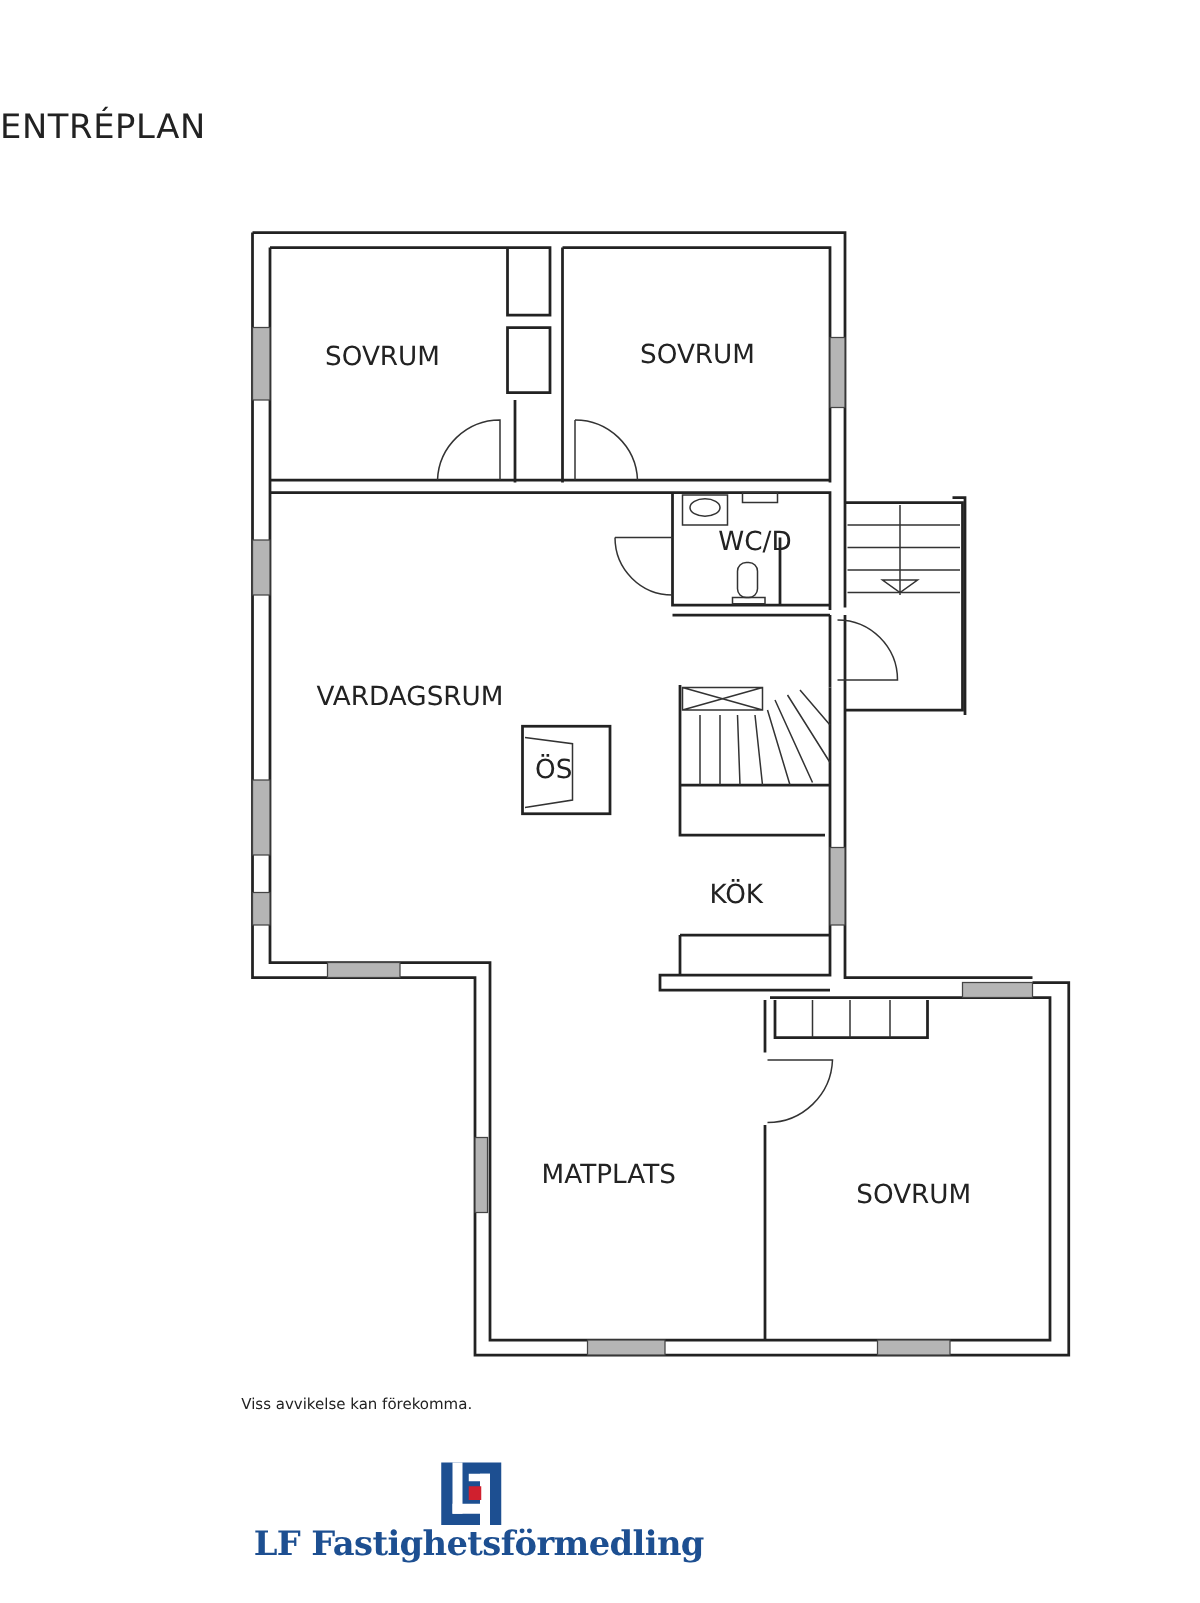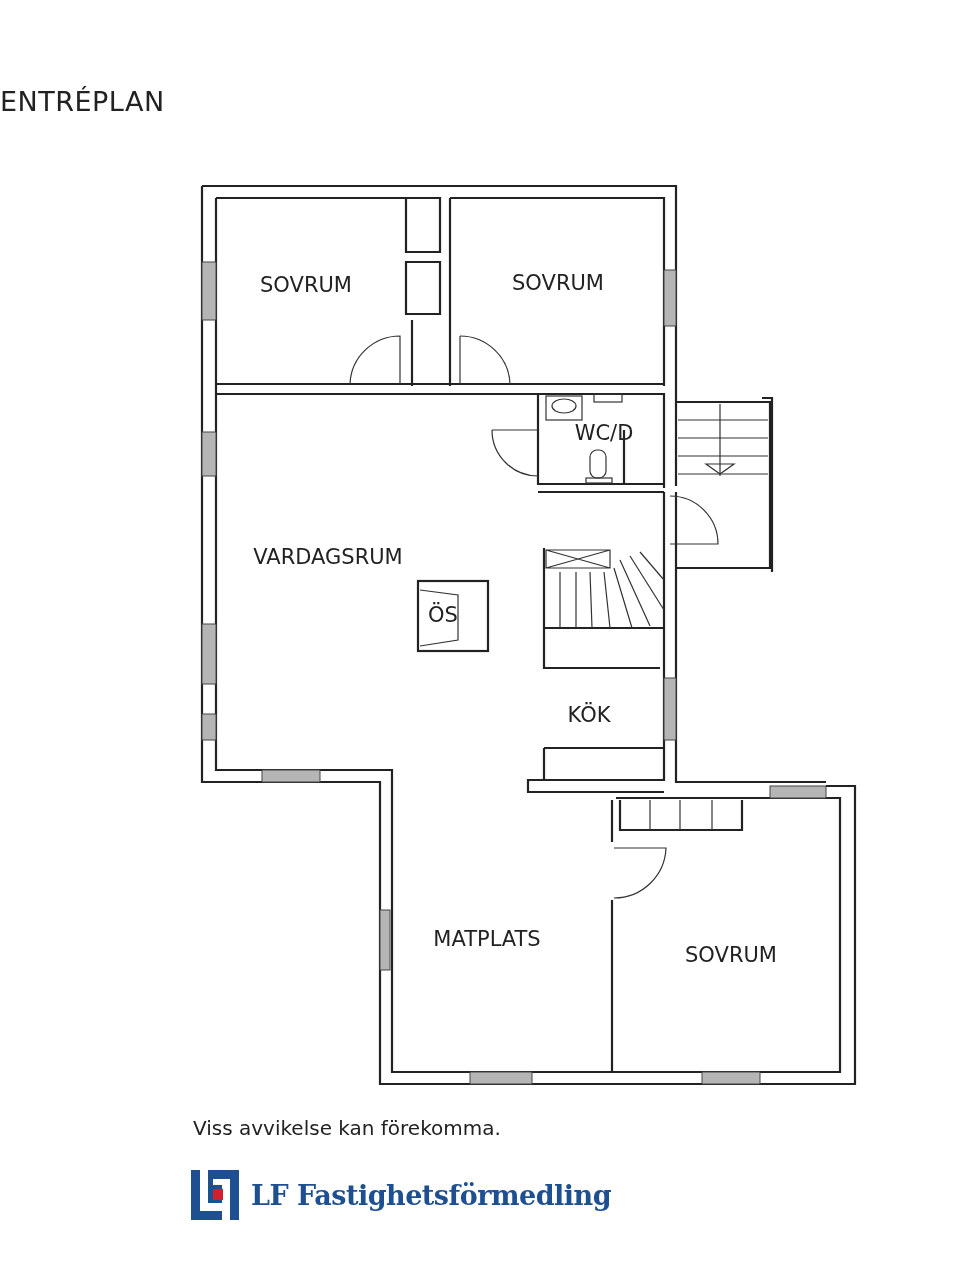--- a/index.html
+++ b/index.html
@@ -1,21 +1,21 @@
 <!DOCTYPE html>
 <html><head>
 <meta charset="utf-8">
 <style>
   html,body{margin:0;padding:0;background:#fff;}
   body{width:960px;height:1282px;position:relative;overflow:hidden;font-family:"DejaVu Sans",sans-serif;}
   .title{position:absolute;top:86px;left:0;width:886px;text-align:left;font-size:27px;color:#222;letter-spacing:0.5px;}
   svg.plan{position:absolute;left:0;top:0;}
   .room-label{font-family:"DejaVu Sans",sans-serif;font-size:21px;fill:#222;}
-  .disclaimer{position:absolute;left:193px;top:1116px;font-size:20px;color:#222;}
-  .logo{position:absolute;left:191px;top:1170px;display:flex;align-items:center;}
+  .disclaimer{position:absolute;left:193px;top:1116px;font-size:12px;color:#222;}
+  .logo{position:absolute;left:191px;top:1170px;display:flex;align-items:center;flex-direction:column;}
   .logo-mark{width:48px;height:50px;background:#1d4f91;position:relative;}
   .logo-mark .w1{position:absolute;left:9px;top:0;width:8px;height:41px;background:#fff;}
   .logo-mark .w2{position:absolute;left:9px;top:33px;width:30px;height:8px;background:#fff;}
   .logo-mark .w3{position:absolute;left:31px;top:9px;width:8px;height:41px;background:#fff;}
   .logo-mark .w4{position:absolute;left:22px;top:9px;width:17px;height:6px;background:#fff;}
   .logo-mark .red{position:absolute;left:22px;top:19px;width:10px;height:11px;background:#d0202e;}
   .logo-text{margin-left:12px;font-family:"DejaVu Serif",serif;font-weight:bold;font-size:27px;color:#1d4f91;letter-spacing:-0.5px;}
 </style>
 </head>
 <body>

